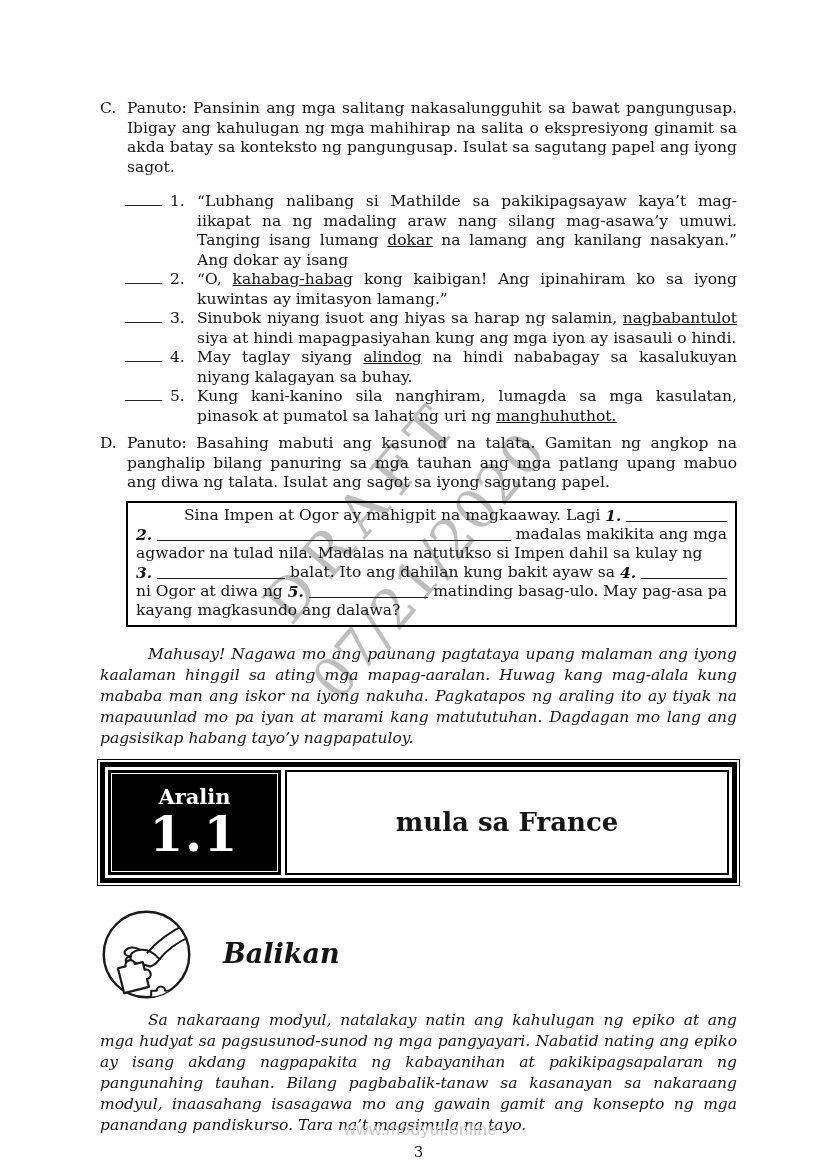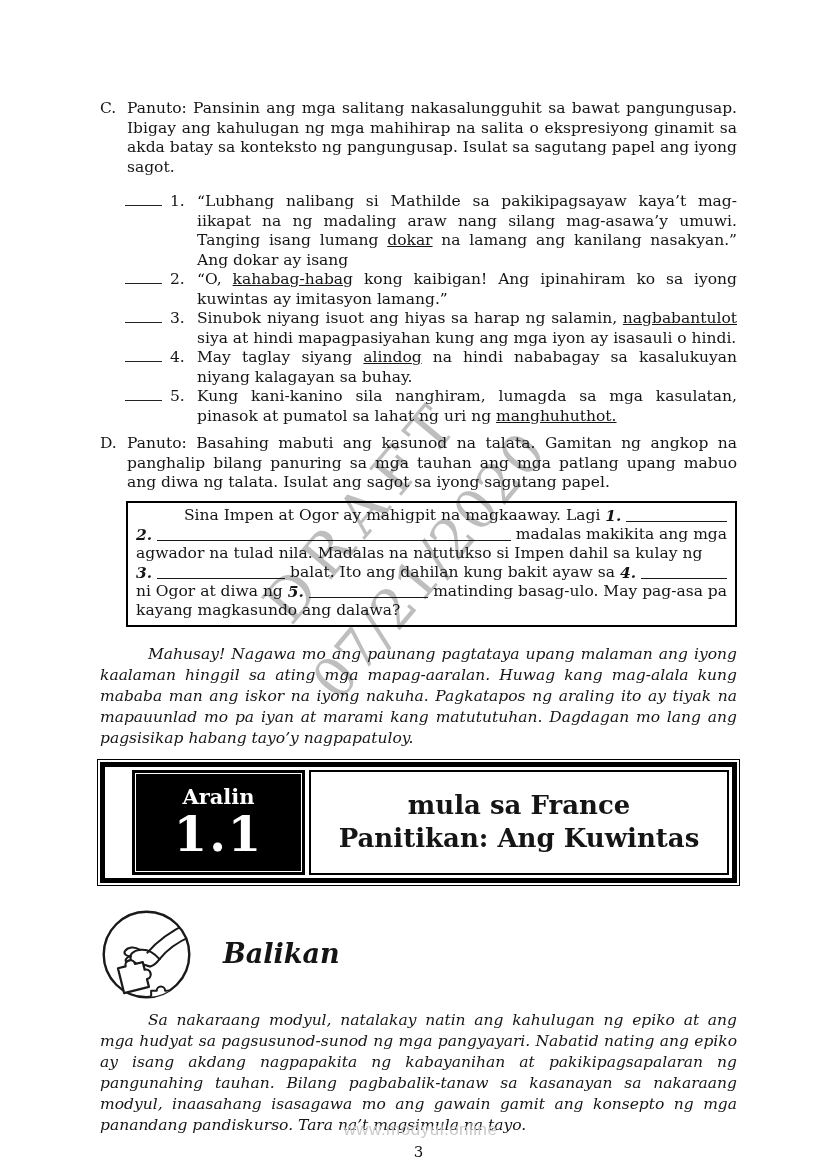--- a/index.html
+++ b/index.html
@@ -40,21 +40,21 @@
   .blank.fixed{flex:0 0 128px;}
   
   .ital{margin-top:17px;font-style:italic;text-align:justify;text-indent:48px;line-height:21px;}
   
   .banner{
     margin-top:13px;border:5px solid #000;outline:1px solid #000;outline-offset:2px;
     padding:3px;display:flex;gap:4px;height:121px;box-sizing:border-box;background:#fff;
   }
   .b-left{
     flex:0 0 173px;background:#000;color:#fff;display:flex;flex-direction:column;
-    align-items:center;justify-content:center;outline:1px solid #fff;outline-offset:-4px;margin-left:24px;
+    align-items:center;justify-content:center;outline:1px solid #fff;outline-offset:-4px;
   }
   .b-label{font-weight:bold;font-size:21px;line-height:24px;}
   .b-num{font-weight:bold;font-size:48px;line-height:50px;letter-spacing:2px;}
   .b-right{flex:1;border:2px solid #000;display:flex;flex-direction:column;align-items:center;justify-content:center;text-align:center;}
   .b-title{font-weight:bold;font-size:26px;line-height:33px;}
   
   .balikan{margin-top:25px;display:flex;align-items:center;height:93px;}
   .bal-icon{flex:0 0 93px;}
   .bal-head{margin-left:30px;font-weight:bold;font-style:italic;font-size:27px;}
   .recall{margin-top:9px;}
@@ -144,21 +144,20 @@
 
     <div class="ital">Mahusay! Nagawa mo ang paunang pagtataya upang malaman ang iyong kaalaman hinggil sa ating mga mapag-aaralan. Huwag kang mag-alala kung mababa man ang iskor na iyong nakuha. Pagkatapos ng araling ito ay tiyak na mapauunlad mo pa iyan at marami kang matututuhan. Dagdagan mo lang ang pagsisikap habang tayo’y nagpapatuloy.</div>
 
     <div class="banner">
       <div class="b-left">
         <div class="b-label">Aralin</div>
         <div class="b-num">1.1</div>
       </div>
       <div class="b-right">
         <div class="b-title">mula sa France</div>
-        <div class="b-title">Panitikan: Ang Kuwintas</div>
       </div>
     </div>
 
     <div class="balikan">
       <svg class="bal-icon" width="93" height="93" viewBox="0 0 100 100">
         <defs>
             <clipPath id="circ">
               <circle cx="50" cy="50" r="46"></circle>
             </clipPath>
           </defs>

